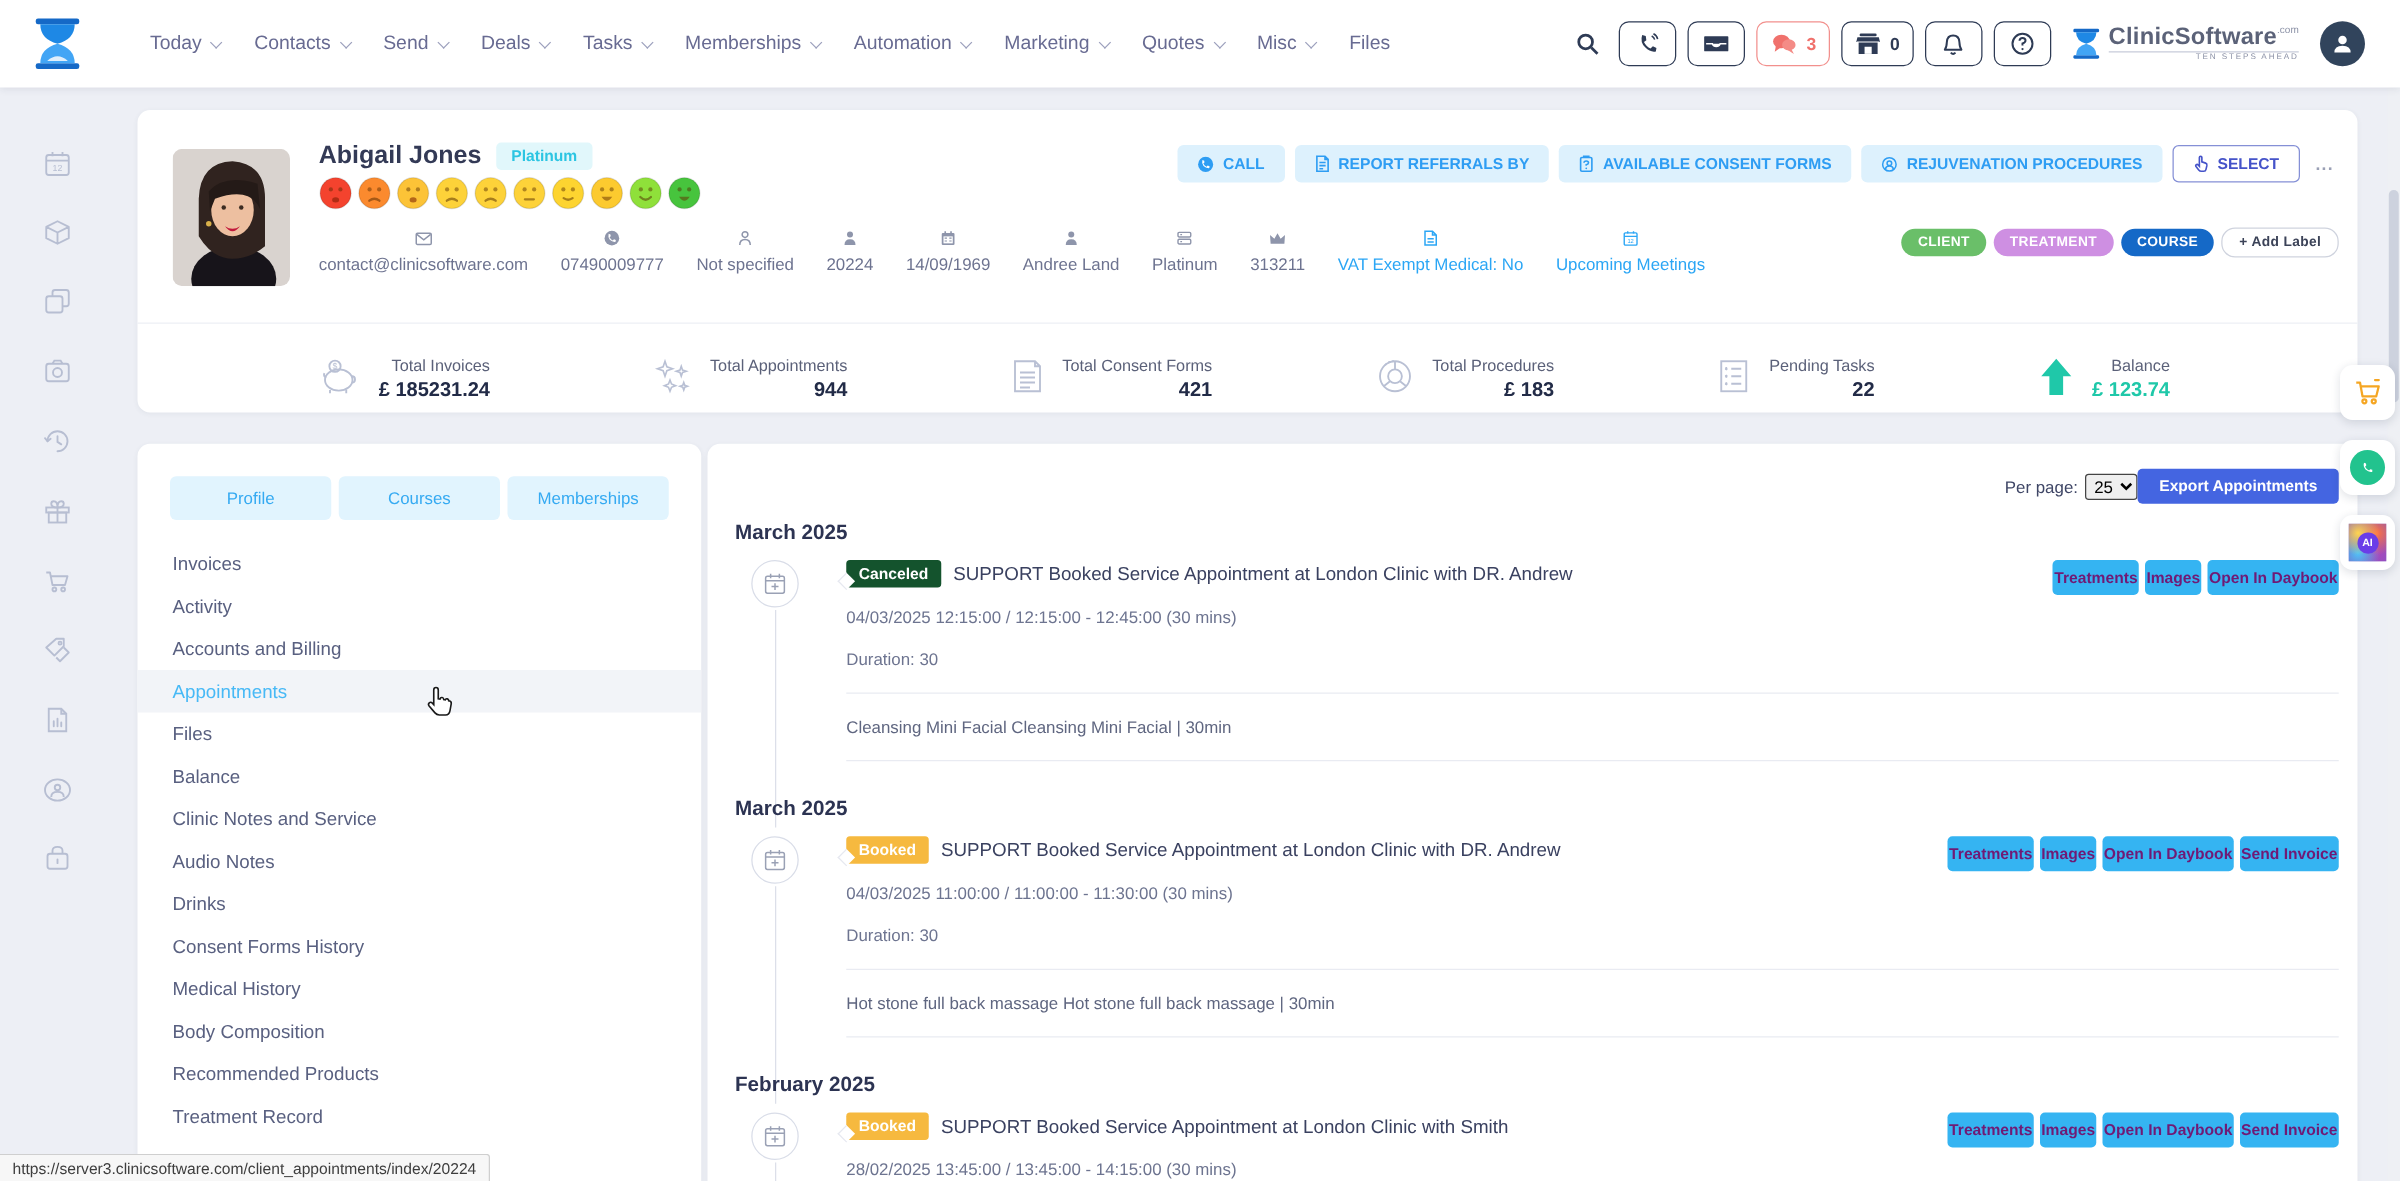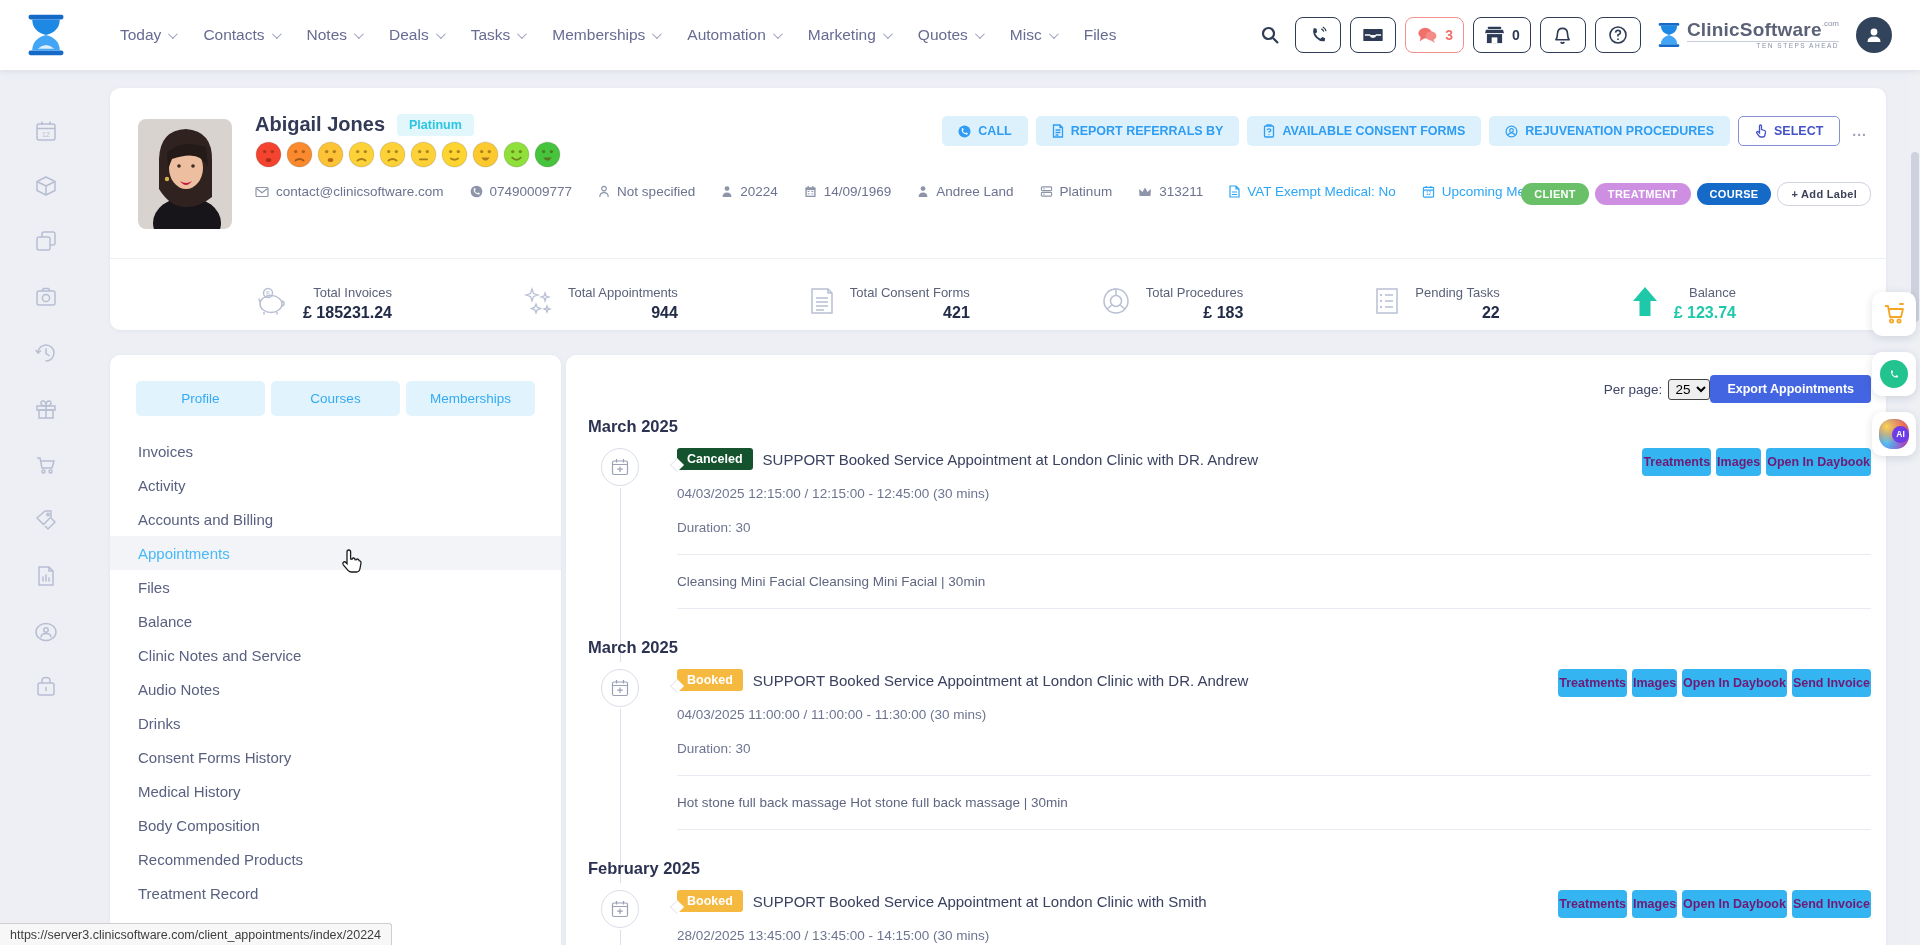--- a/index.html
+++ b/index.html
@@ -39,21 +39,21 @@
   .card { background:#fff; border-radius:10px; box-shadow:0 1px 4px rgba(50,60,90,.06); position:absolute; }
 
   
   .client-card { left:110px; top:88px; width:1776px; height:242px; }
   .client-photo { position:absolute; left:28px; top:31px; width:94px; height:110px; border-radius:8px; overflow:hidden; }
   .client-name-row { position:absolute; left:145px; top:25px; display:flex; align-items:center; gap:12px; }
   .client-name { font-size:20px; font-weight:bold; color:#333a56; }
   .tier-badge { background:#e1f7fb; color:#2cc5e2; font-size:12.5px; font-weight:bold; padding:4px 12px; border-radius:4px; }
   .mood-row { position:absolute; left:145px; top:53px; display:flex; gap:4px; }
   .contact-row { position:absolute; left:145px; top:96px; display:flex; align-items:center; gap:26px; }
-  .chip { display:flex; align-items:center; gap:7px; font-size:13.5px; color:#6d7390; white-space:nowrap; }
+  .chip { display:flex; align-items:center; gap:7px; font-size:13.5px; color:#6d7390; white-space:nowrap;flex-direction:column; }
   .chip.link { color:#2ba6f5; cursor:pointer; }
   .labels-row { position:absolute; right:15px; top:94px; display:flex; align-items:center; gap:6px; }
   .pill { color:#fff; font-size:11px; font-weight:bold; padding:5px 13px; border-radius:11px; letter-spacing:.3px; cursor:pointer; }
   .pill.outline { color:#3c4358; background:#fff; border:1px solid #cfd3de; font-weight:bold; }
   .actions-row { position:absolute; right:15px; top:28px; display:flex; align-items:center; gap:8px; }
   .act-btn { background:#ddf1fd; color:#2e9df3; font-size:12.5px; font-weight:bold; height:30px; padding:0 16px;
              border-radius:5px; display:flex; align-items:center; gap:7px; cursor:pointer; white-space:nowrap; }
   .act-btn.select { background:#fff; border:1.5px solid #8590d6; color:#4553c9; }
   .more-dots { color:#9aa0b5; font-weight:bold; font-size:14px; letter-spacing:1px; cursor:pointer; padding:0 4px; }
   .stats-row { position:absolute; left:0; right:0; top:170px; border-top:1px solid #edf0f5;
@@ -100,25 +100,25 @@
   .cdiv { border-top:1px solid #e9ebf2; margin:19px 0; }
   .svc { font-size:13.5px; color:#5f6680; }
 
   
   .sb-track { position:absolute; right:0; top:70px; bottom:0; width:10px; background:#eef0f4; z-index:5; }
   .sb-thumb { position:absolute; right:1px; top:82px; width:8px; height:170px; background:#cdd2de; border-radius:4px; }
   .float-card { position:absolute; right:4px; width:44px; height:44px; background:#fff; border-radius:10px;
                 box-shadow:0 2px 8px rgba(30,40,70,.14); display:flex; align-items:center; justify-content:center;
                 cursor:pointer; z-index:10; }
   .wa-circle { width:28px; height:28px; border-radius:50%; background:#22c38e; display:flex; align-items:center; justify-content:center; }
-  .ai-blob { width:30px; height:30px; border-radius:13px; background:radial-gradient(circle at 25% 25%, #ffd54f, transparent 55%),
+  .ai-blob { width:30px; height:30px; border-radius:0; background:radial-gradient(circle at 25% 25%, #ffd54f, transparent 55%),
              radial-gradient(circle at 75% 25%, #ff7043, transparent 55%),
              radial-gradient(circle at 25% 78%, #4fc3f7, transparent 55%),
              radial-gradient(circle at 75% 78%, #ab47bc, transparent 55%), #7e57c2;
-             display:flex; align-items:center; justify-content:flex-end; }
+             display:flex; align-items:center; justify-content:center; }
   .ai-core { width:17px; height:17px; border-radius:50%; background:#6a3de8; color:#fff; font-size:8.5px; font-weight:bold;
              display:flex; align-items:center; justify-content:center; }
 
   
   .statusbar { position:absolute; left:0; bottom:0; height:22px; background:#f7f7f7; border:1px solid #cfcfcf;
                border-left:none; border-bottom:none; border-radius:0 3px 0 0; padding:0 10px; display:flex;
                align-items:center; font-size:12.5px; color:#3e3e3e; z-index:60; }
   .cursor-hand { position:absolute; left:338px; top:548px; z-index:70; pointer-events:none; }
 </style>
 </head>
@@ -137,21 +137,21 @@
   <nav class="mainnav">
       <span class="nav-item">
         <span>Today</span>
         <span class="caret"></span>
       </span>
       <span class="nav-item">
         <span>Contacts</span>
         <span class="caret"></span>
       </span>
       <span class="nav-item">
-        <span>Notes</span>
+        <span>Send</span>
         <span class="caret"></span>
       </span>
       <span class="nav-item">
         <span>Deals</span>
         <span class="caret"></span>
       </span>
       <span class="nav-item">
         <span>Tasks</span>
         <span class="caret"></span>
       </span>

